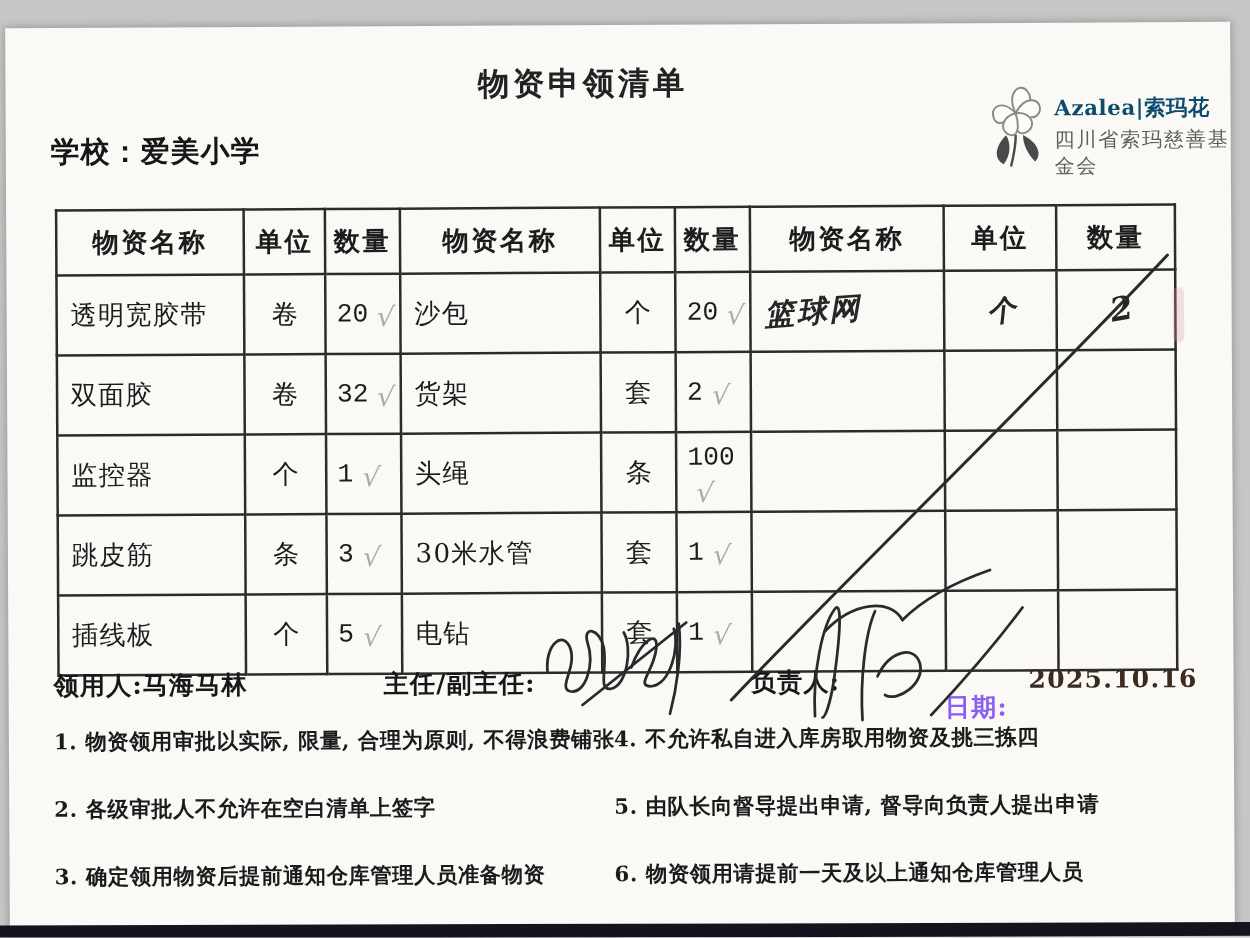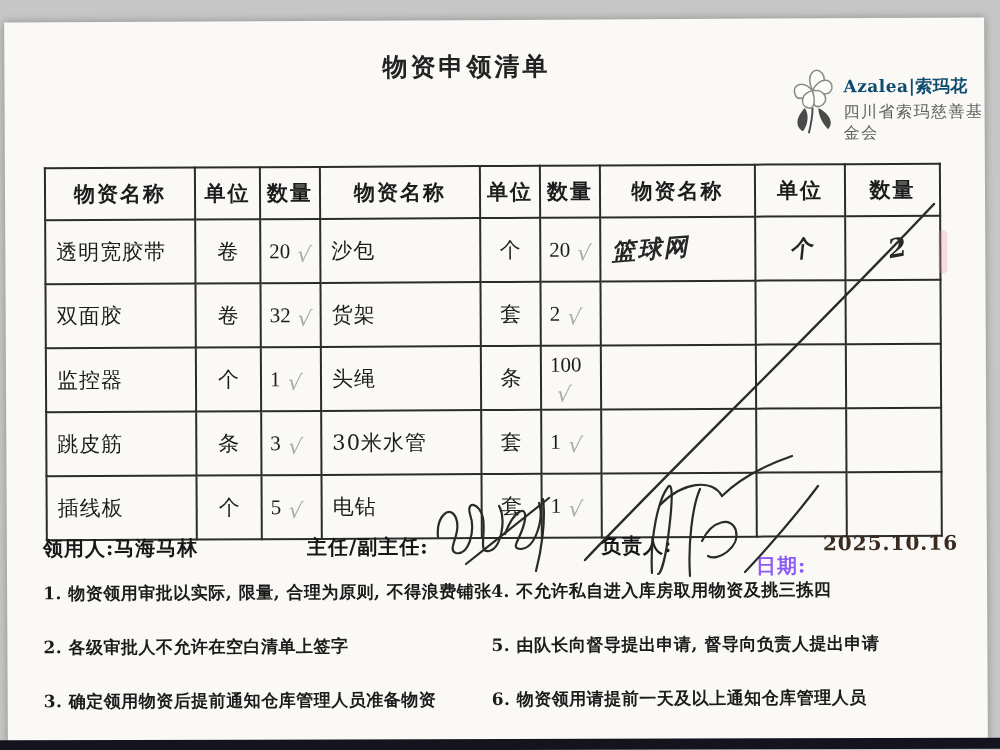--- a/index.html
+++ b/index.html
@@ -31,21 +31,21 @@
   .school{position:absolute;left:36px;top:84px;font-size:23px;font-weight:bold;color:#161616;letter-spacing:1px;}
   
   .tbl-wrap{position:absolute;left:39px;top:145px;}
   table{border-collapse:collapse;table-layout:fixed;width:895px;background:transparent;}
   td,th{border:2px solid #2b2b2b;overflow:hidden;font-weight:normal;}
   th{height:48px;font-size:21px;font-weight:600;letter-spacing:2px;color:#1c1c1c;}
   td{height:60px;font-size:21px;color:#1c1c1c;}
   .t-name{text-align:left;padding-left:10px;letter-spacing:1px;}
   .t-unit{text-align:center;}
   .t-qty{text-align:left;padding-left:8px;}
-  .qty-num{font-family:Liberation Serif, serif;}
+  .qty-num{font-family:Liberation Mono, monospace;}
   .check{color:#a9ada5;font-size:22px;margin-left:7px;position:relative;top:4px;display:inline-block;transform:rotate(6deg);}
   .hw{font-style:italic;font-weight:bold;color:#262626;}
   .hw-name{display:inline-block;transform:rotate(-4deg);font-size:24px;letter-spacing:2px;}
   .hw-unit{display:inline-block;transform:rotate(-8deg);font-size:23px;}
   .hw-qty{display:inline-block;transform:rotate(-10deg);font-size:26px;margin-left:34px;}
   
   .sigline{position:absolute;top:505px;left:0;width:100%;height:50px;font-size:20px;font-weight:bold;color:#171717;}
   .sigline .lbl{position:absolute;white-space:nowrap;letter-spacing:1px;}
   .lbl-recipient{left:36px;top:8px;}
   .lbl-director{left:300px;top:8px;}
@@ -84,20 +84,21 @@
         </g>
         <path d="M30 46 C30 56 28 64 26 72" stroke="#4a4a4a" stroke-width="2" fill="none"></path>
       </svg>
     </span>
     <span class="logo-text">
       <span class="logo-brand">Azalea|索玛花</span>
       <span class="logo-org">四川省索玛慈善基金会</span>
     </span>
   </div>
 
+  <div class="school"><span>学校：</span><span>爱美小学</span></div>
 
   <div class="tbl-wrap">
     <table>
       <colgroup>
         <col style="width:150px">
           <col style="width:65px">
           <col style="width:60px">
         <col style="width:160px">
           <col style="width:60px">
           <col style="width:60px">

